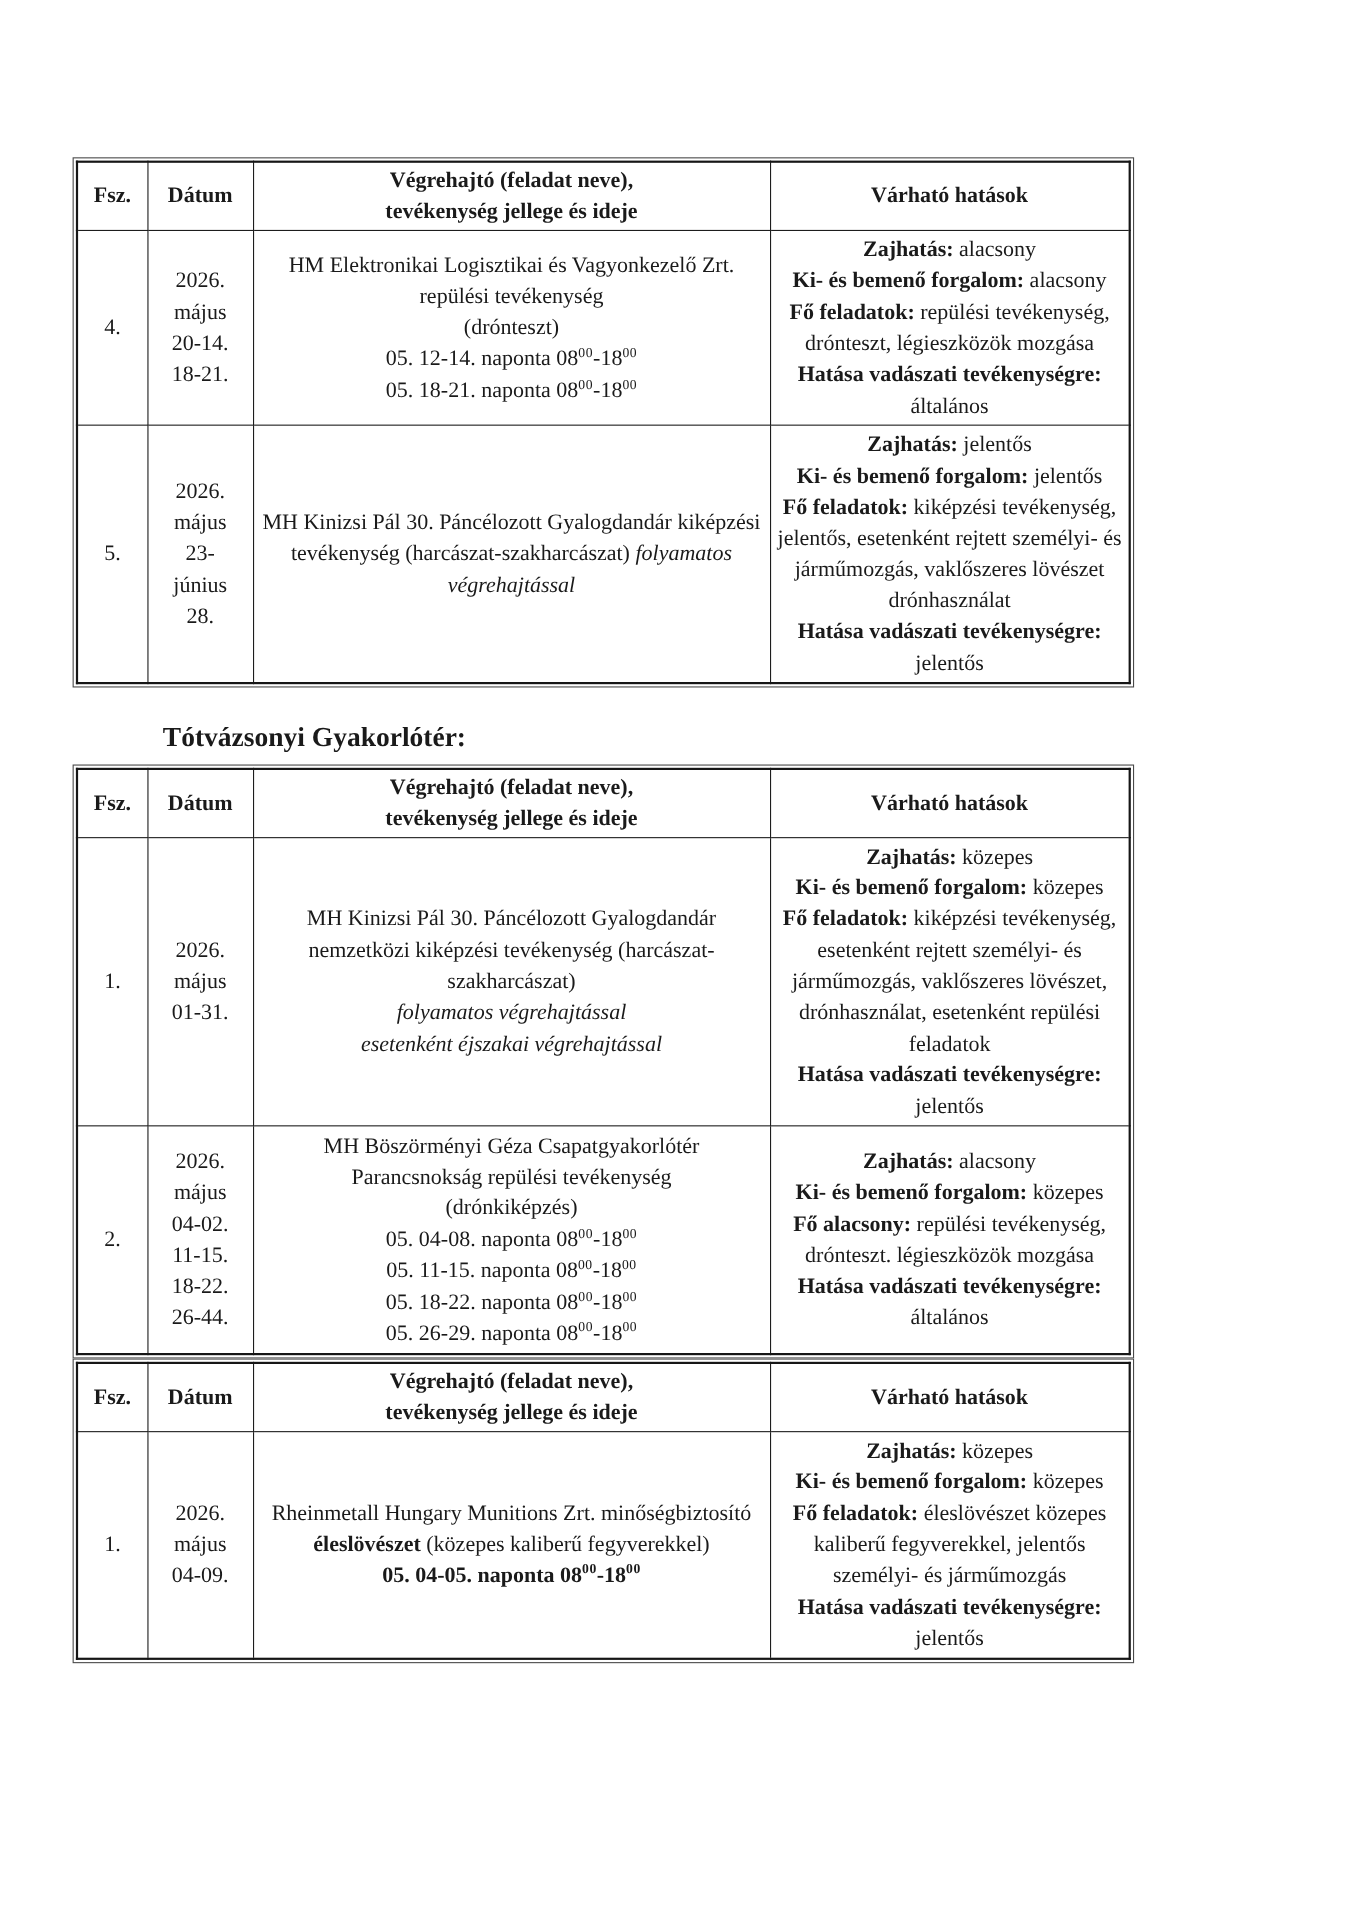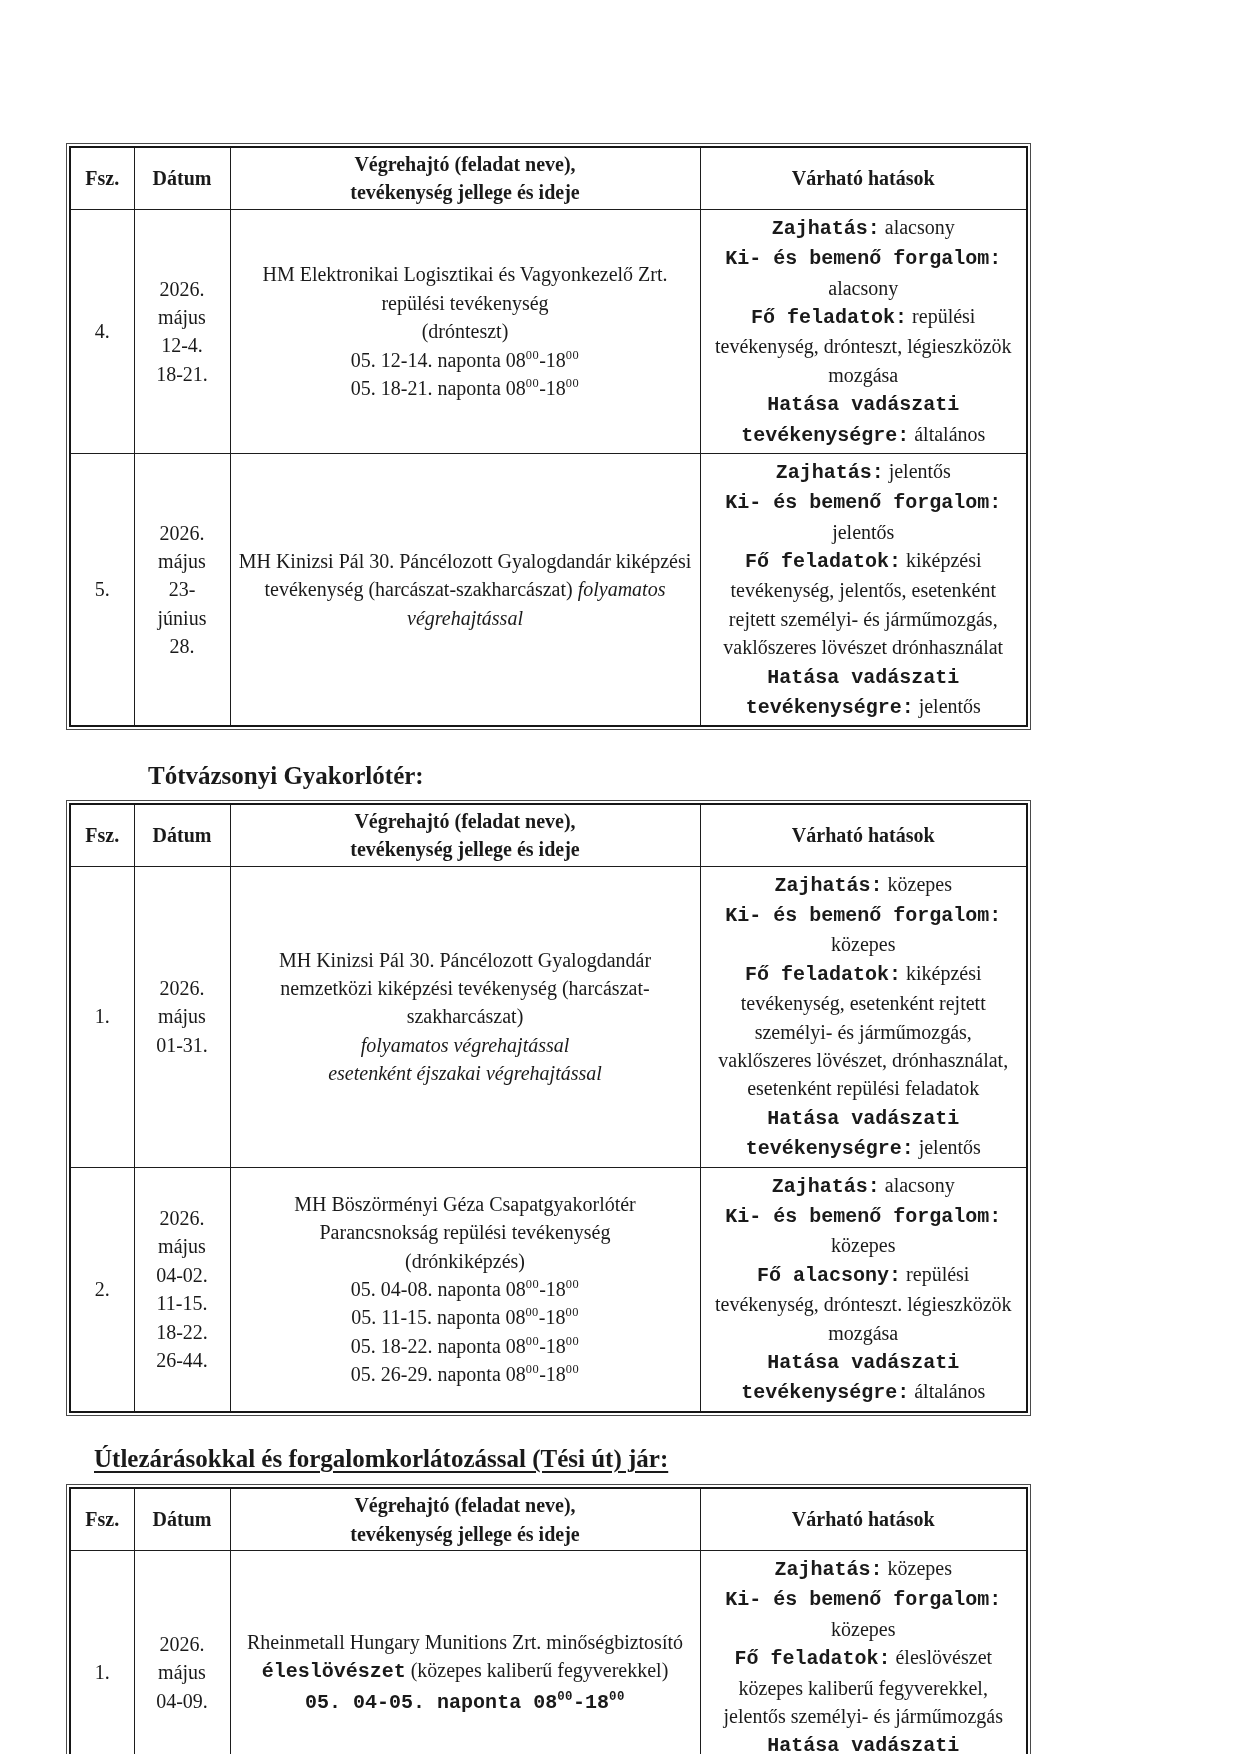--- a/index.html
+++ b/index.html
@@ -45,21 +45,21 @@
   .c-datum{width:96px;}
   .c-act{width:470px;}
   
   #t1 tbody tr:nth-child(1) td{height:146px;}
   #t1 tbody tr:nth-child(2) td{height:198px;}
   #t2 tbody tr:nth-child(1) td{height:194px;}
   #t2 tbody tr:nth-child(2) td{height:200px;}
   #t3 tbody tr:nth-child(1) td{height:172px;}
   .line{display:block;}
   sup{font-size:0.62em;line-height:0;vertical-align:super;letter-spacing:0.5px;}
-  b{font-weight:bold;font-family:Liberation Mono, monospace;}
+  b{font-weight:bold;}
   i{font-style:italic;}
   .section-heading{
     font-weight:bold;
     font-size:25px;
     line-height:1.3;
     white-space:nowrap;
   }
   .h-tot{margin:30px 0 7px 82px;}
   .h-bak{margin:36px 0 0 28px;text-decoration:underline;text-decoration-thickness:2px;text-underline-offset:4px;}
   .h-ut{margin:27px 0 9px 28px;text-decoration:underline;text-decoration-thickness:2px;text-underline-offset:4px;}
@@ -87,21 +87,21 @@
             </th>
           <th>Várható hatások</th>
         </tr>
       </thead>
       <tbody>
         <tr>
           <td>4.</td>
           <td>
               <div class="line">2026.</div>
               <div class="line">május</div>
-              <div class="line">12-4.</div>
+              <div class="line">20-14.</div>
               <div class="line">18-21.</div>
             </td>
           <td>
               <div class="line">HM Elektronikai Logisztikai és Vagyonkezelő Zrt. repülési tevékenység</div>
               <div class="line">(drónteszt)</div>
               <div class="line">05. 12-14. naponta 08<sup>00</sup>-18<sup>00</sup></div>
               <div class="line">05. 18-21. naponta 08<sup>00</sup>-18<sup>00</sup></div>
             </td>
           <td>
               <div class="line"><b>Zajhatás:</b> alacsony</div>
@@ -196,21 +196,20 @@
               <div class="line"><b>Zajhatás:</b> alacsony</div>
               <div class="line"><b>Ki- és bemenő forgalom:</b> közepes</div>
               <div class="line"><b>Fő alacsony:</b> repülési tevékenység, drónteszt. légieszközök mozgása</div>
               <div class="line"><b>Hatása vadászati tevékenységre:</b> általános</div>
             </td>
         </tr>
       </tbody>
     </table>
   </div>
 
-  <div class="section-heading h-ut">Útlezárásokkal és forgalomkorlátozással (Tési út) jár:</div>
 
   <div class="table-wrap">
     <table class="doc-table" id="t3">
       <colgroup>
         <col class="c-fsz">
           <col class="c-datum">
           <col class="c-act">
           <col>
       </colgroup>
       <thead>

